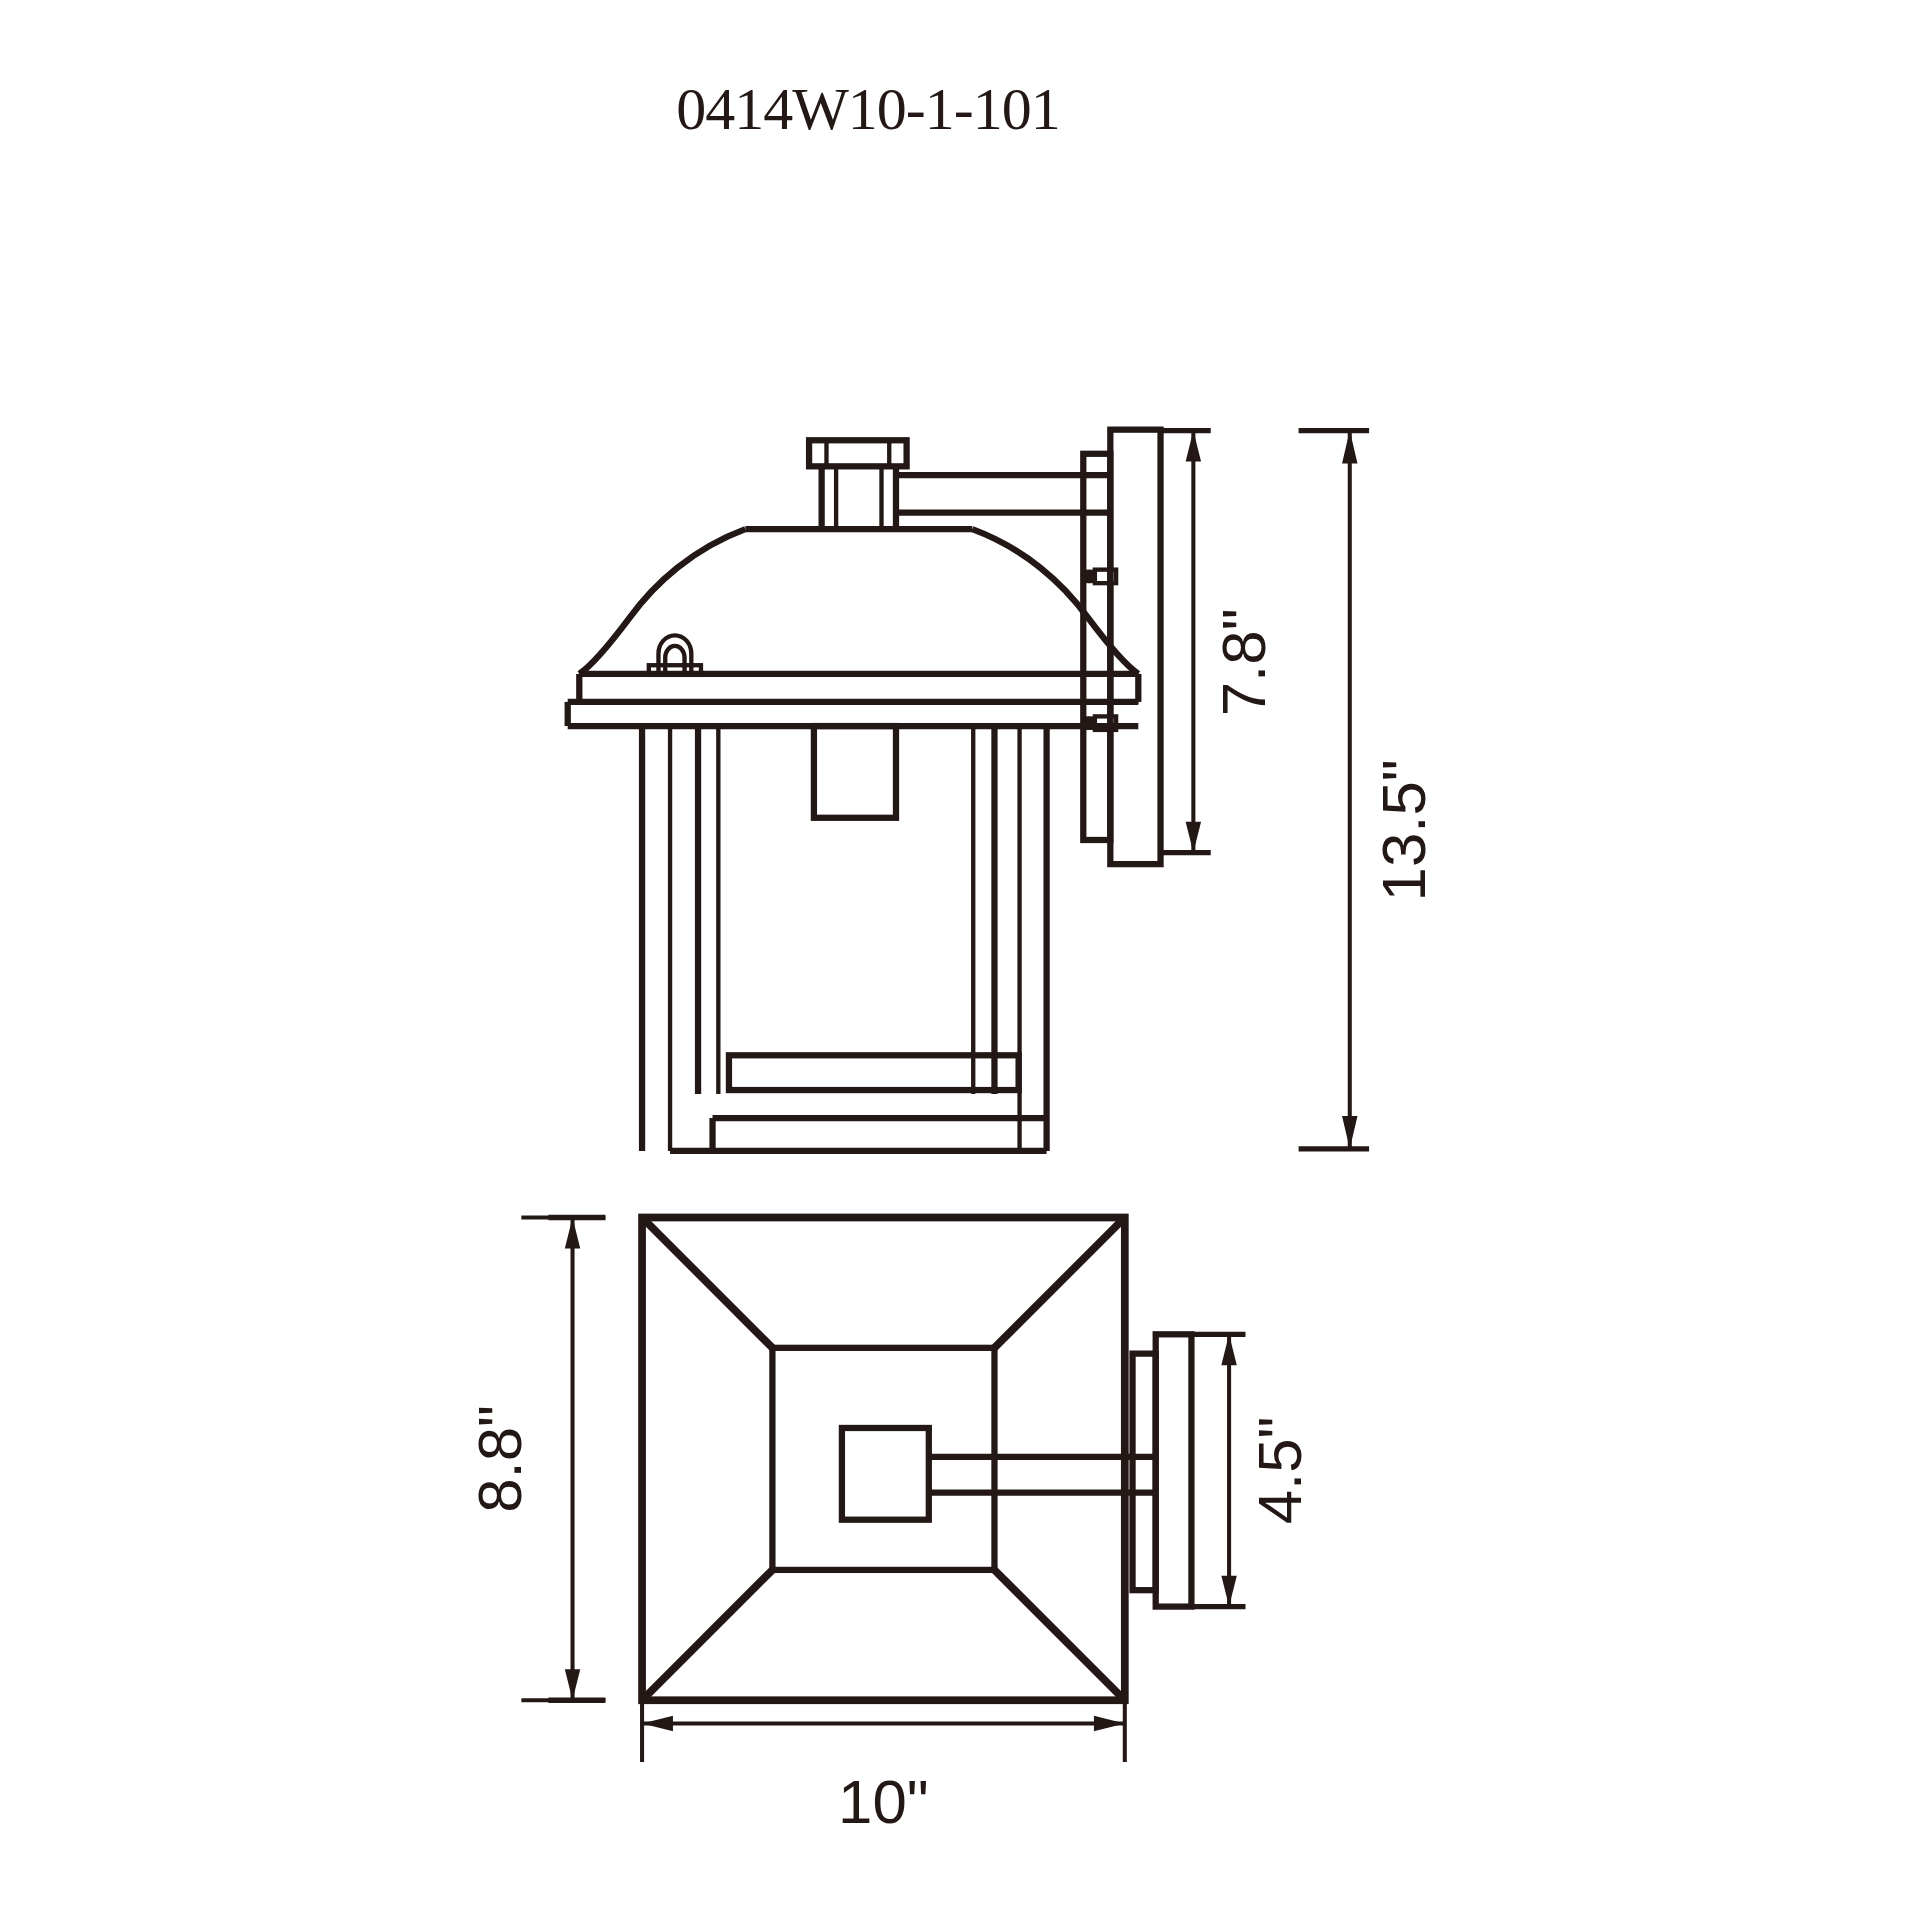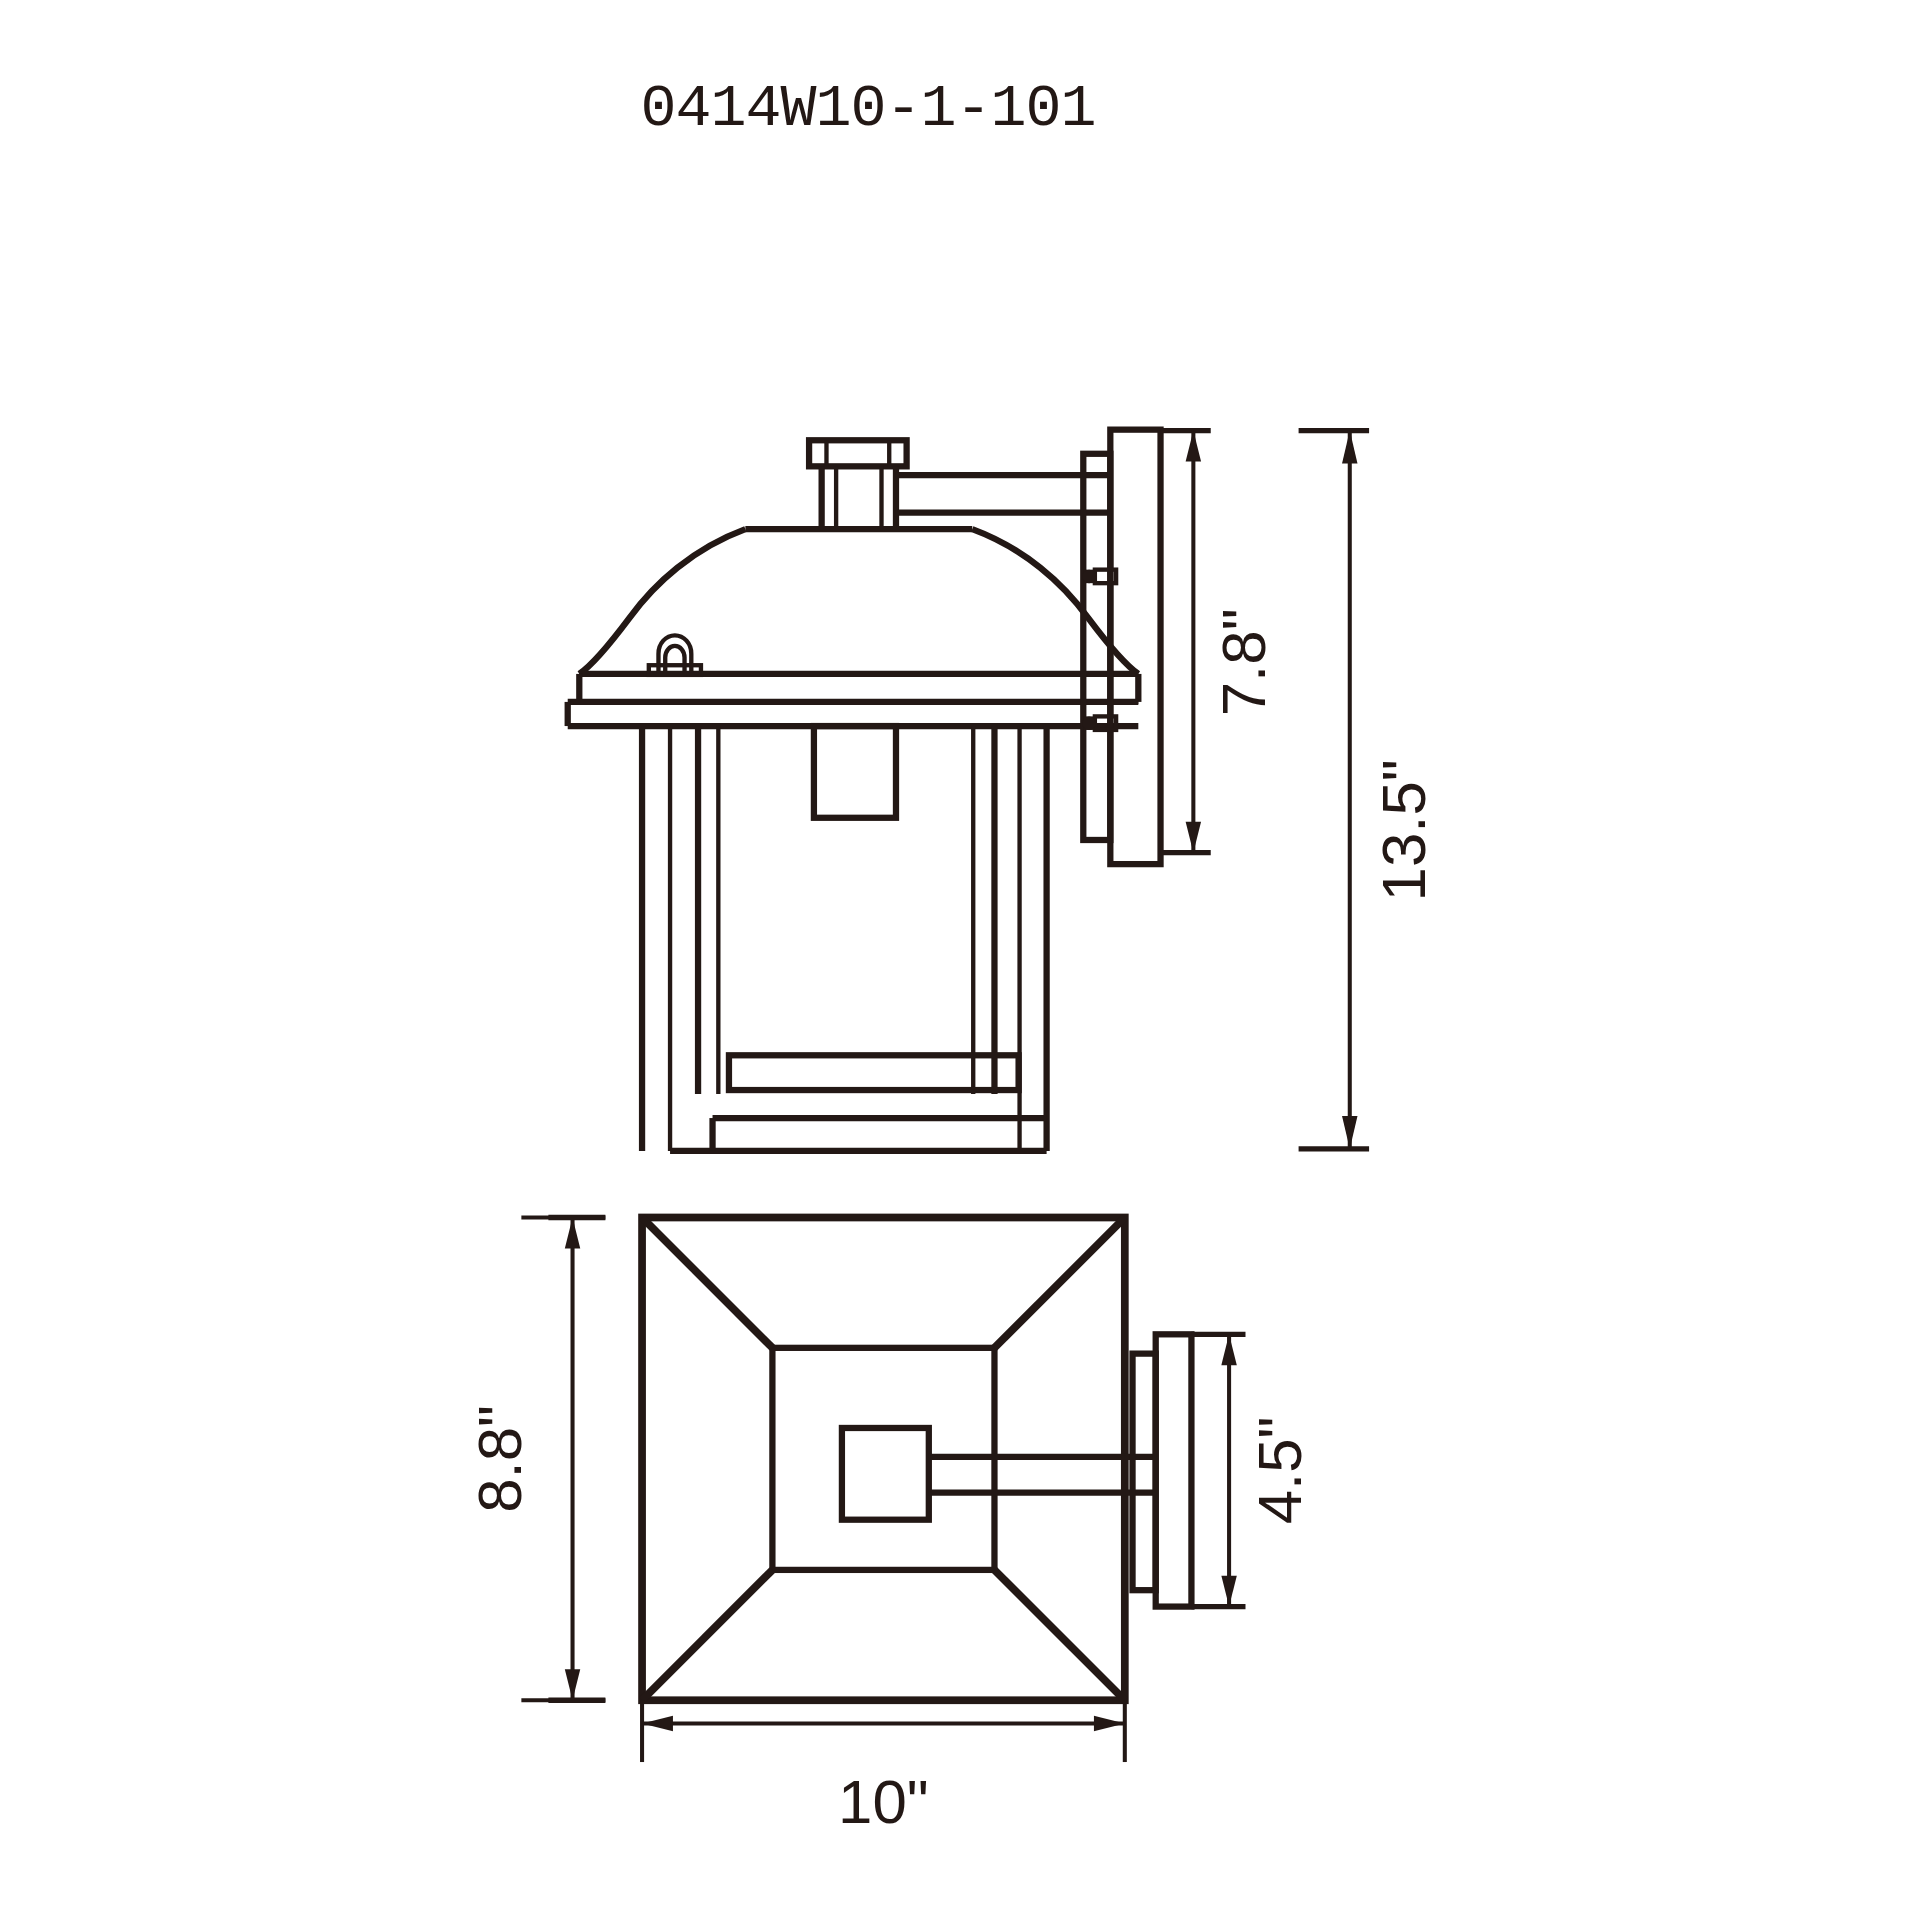--- a/index.html
+++ b/index.html
@@ -18,21 +18,21 @@
     width: 1931px;
     height: 1931px;
     background: #ffffff;
   }
   #title {
     position: absolute;
     top: 75px;
     left: 0;
     width: 1736px;
     text-align: center;
-    font-family: Liberation Mono, monospace;
+    font-family: Liberation Serif, serif;
     font-size: 60px;
     font-weight: 400;
     letter-spacing: -1px;
     color: #231815;
     white-space: pre;
   }
   svg#drawing {
     position: absolute;
     top: 0;
     left: 0;

